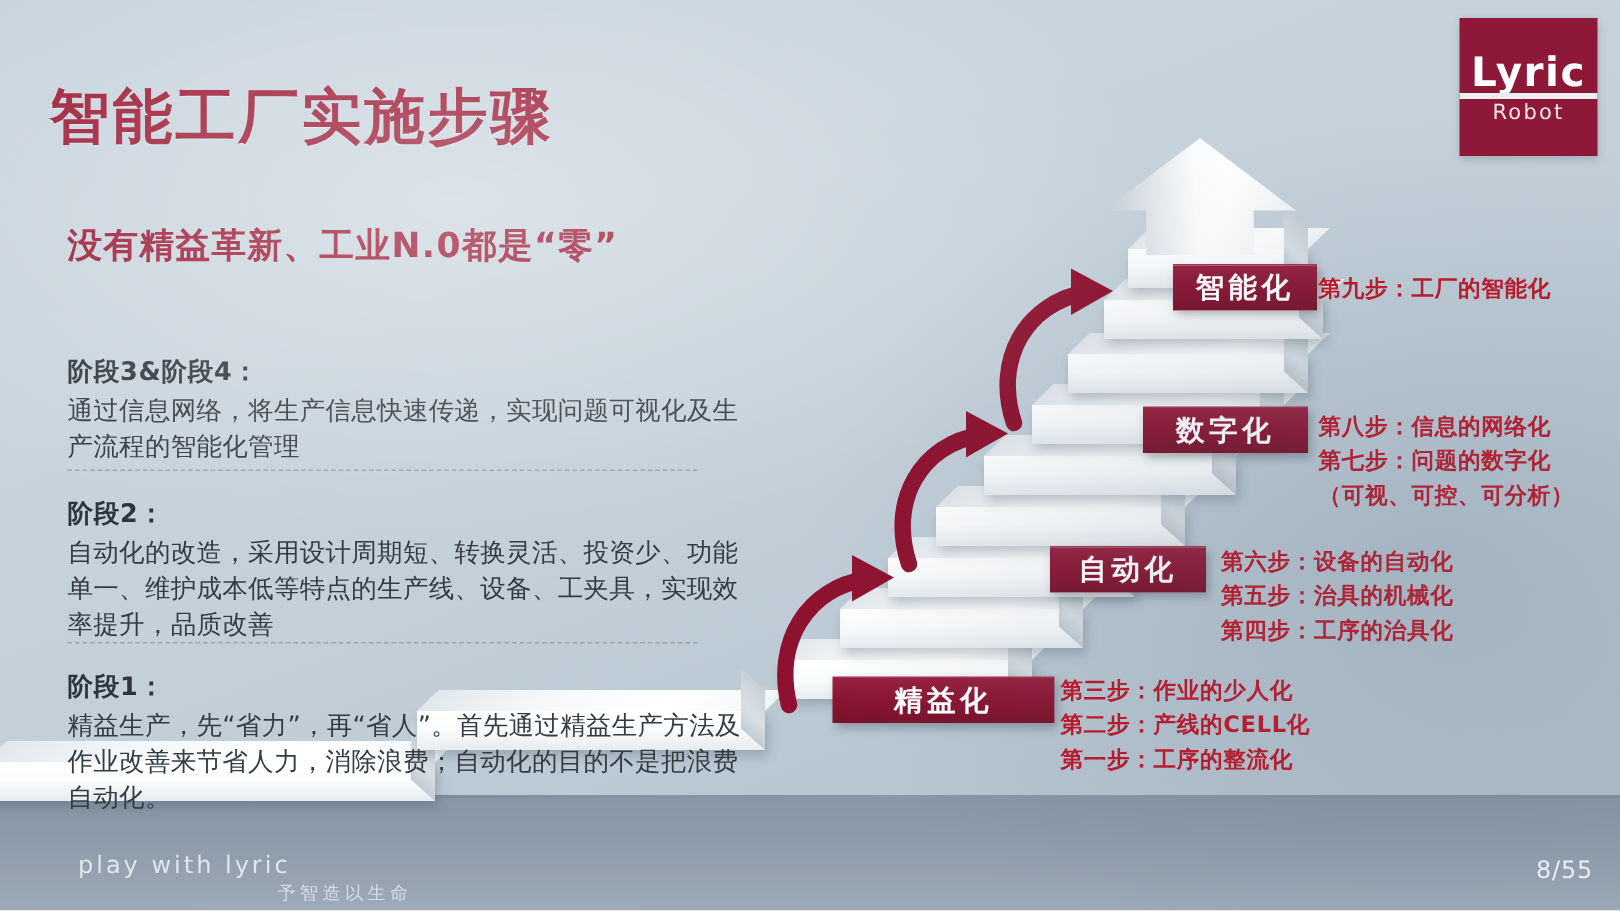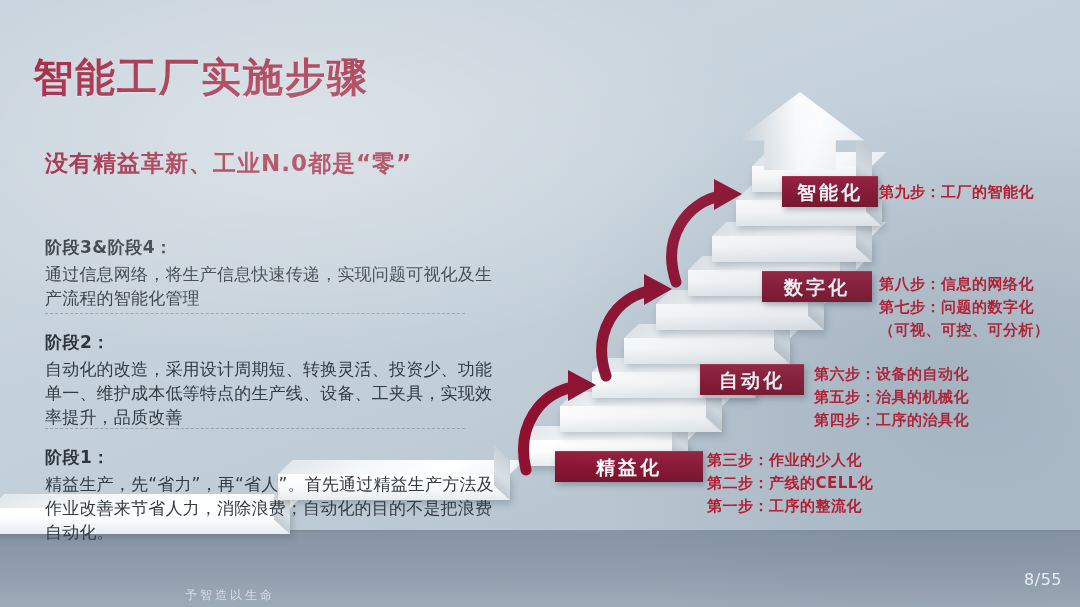--- a/index.html
+++ b/index.html
@@ -261,17 +261,23 @@
 
   <div class="divider" id="div2"></div>
 
   <div class="stage" id="stage1">
     <div class="head">阶段1：</div>
     <div class="body">精益生产，先“省力”，再“省人”。首先通过精益生产方法及作业改善来节省人力，消除浪费；自动化的目的不是把浪费自动化。</div>
   </div>
 
   <div class="wall-vignette"></div>
 
-
+  <div class="logo">
+    <div class="l1">Lyric</div>
+    <div class="bar"></div>
+    <div class="l2">Robot</div>
+  </div>
+
+  <div class="footer-left">play with lyric</div>
   <div class="footer-cn">予智造以生命</div>
   <div class="pagenum">8/55</div>
 
 </div>
 
 </body></html>

